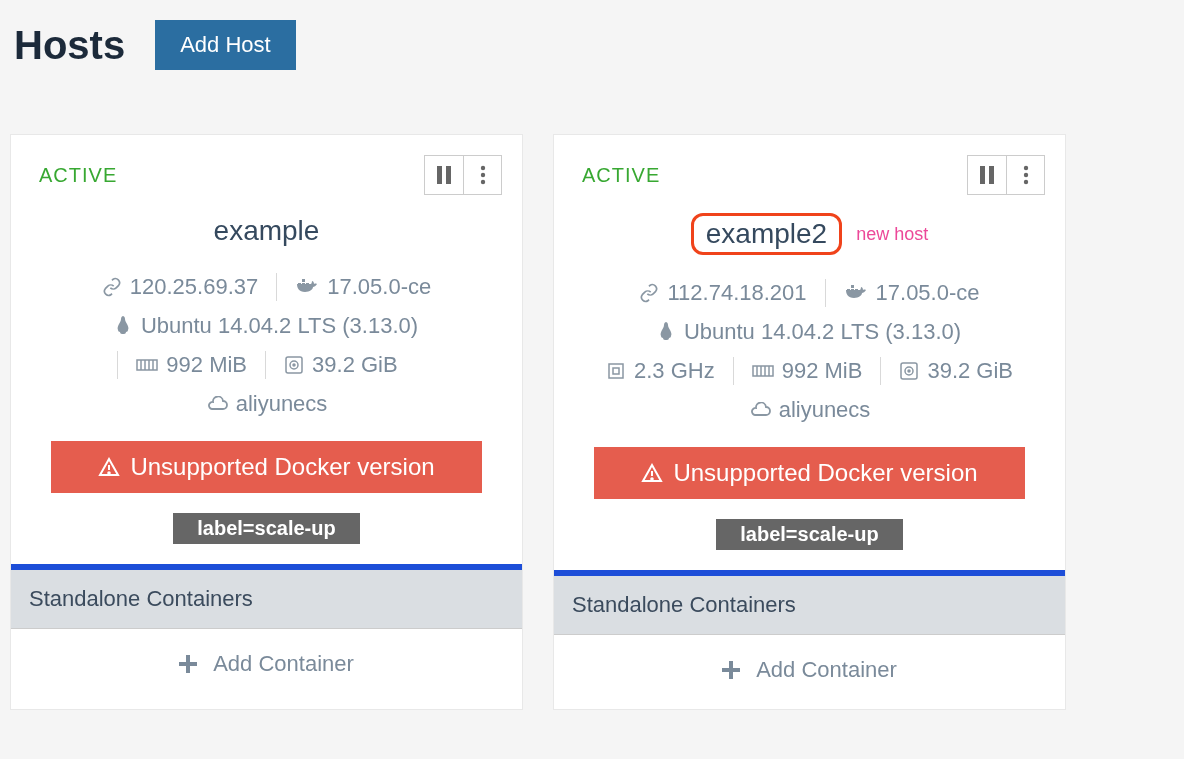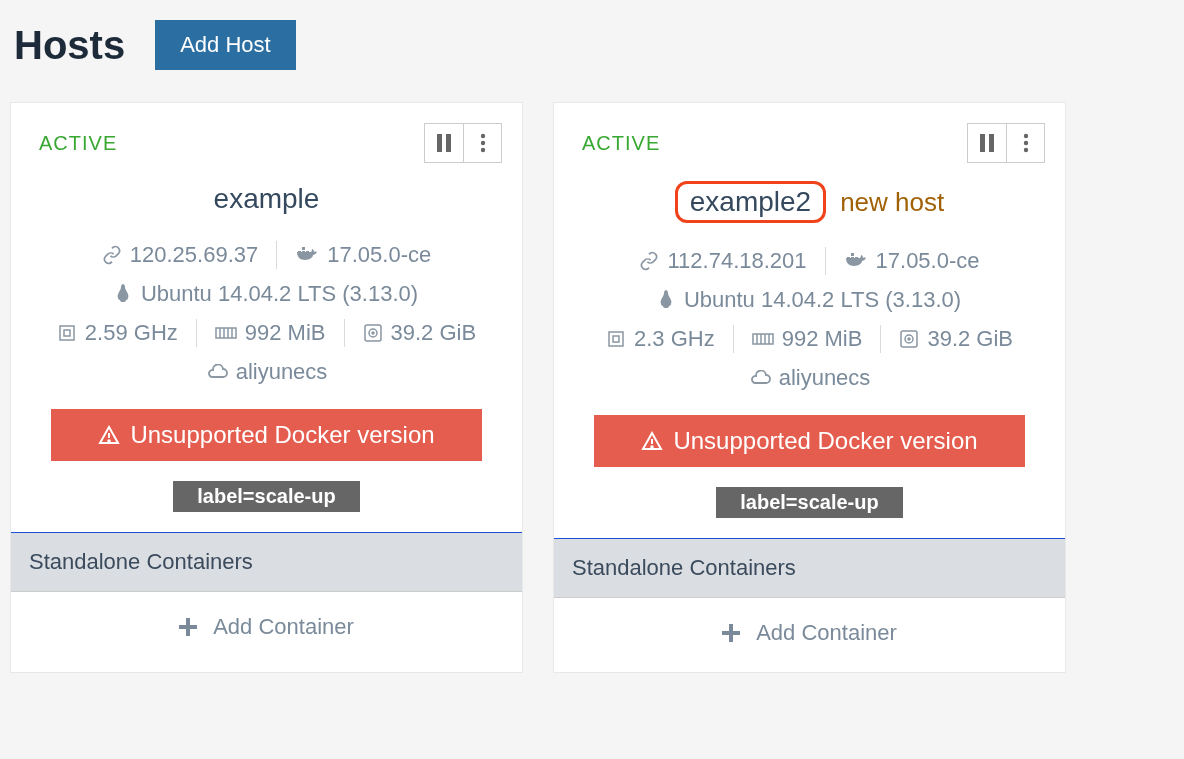--- a/index.html
+++ b/index.html
@@ -7,21 +7,21 @@
     font-family: "Helvetica Neue", Helvetica, Arial, sans-serif;
     background: #f5f5f5;
     color: #364659;
     padding: 20px 10px;
     width: 1184px;
   }
   .page-header {
     display: flex;
     align-items: center;
     gap: 30px;
-    margin-bottom: 32px;
+    margin-bottom: 64px;
     padding-left: 4px;
   }
   .page-title {
     font-size: 40px;
     font-weight: 700;
     color: #1c2a3a;
   }
   .btn-add-host {
     background: #2b6ea1;
     color: #fff;
@@ -75,22 +75,22 @@
   .host-name {
     font-size: 28px;
     color: #35495e;
     padding: 2px 12px;
   }
   .host-name.highlighted {
     border: 3px solid #f0431b;
     border-radius: 12px;
   }
   .annotation {
-    color: #a16207;
-    font-size: 26px;
+    color: #ec4899;
+    font-size: 18px;
   }
   .info-row {
     display: flex;
     align-items: center;
     justify-content: center;
     color: #7a8a9a;
     font-size: 22px;
     padding: 6px 0;
   }
   .info-cell {
@@ -119,21 +119,21 @@
     font-size:20px;
     font-weight:600;
     padding:4px 24px;
   }
   .label-chip-wrap { text-align:center; padding: 6px 0 20px 0; }
   .section-header {
     background:#dadee2;
     color:#3b4b5d;
     font-size:22px;
     padding:16px 18px;
-    border-top:1px solid #1d4ed8;
+    border-top:6px solid #1d4ed8;
     border-bottom:1px solid #ccc;
   }
   .add-container {
     display:flex;
     align-items:center;
     justify-content:center;
     gap:16px;
     color:#7a8a9a;
     font-size:22px;
     padding: 22px 0 26px 0;
@@ -209,29 +209,20 @@
         <span class="icon">
           <svg width="18" height="20" viewBox="0 0 18 20" fill="#8a97a3">
               <path d="M9 0c-2 0-3 1-3 3 0 2-1 3-2 5-1 2-2 4-1 6 0 1 1 2 2 2 0 2 2 2 3 2s3 0 3-2c1 0 2-1 2-2 1-2 0-4-1-6-1-2-2-3-2-5 0-2-1-3-3-3z"></path>
             </svg>
         </span>
         <span>Ubuntu 14.04.2 LTS (3.13.0)</span>
       </div>
     </div>
 
     <div class="info-row">
-      <div class="info-cell">
-        <span class="icon">
-          <svg width="20" height="20" viewBox="0 0 20 20" fill="none" stroke="#8a97a3" stroke-width="1.5">
-              <rect x="3" y="3" width="14" height="14"></rect>
-              <rect x="7" y="7" width="6" height="6"></rect>
-            </svg>
-        </span>
-        <span>2.59 GHz</span>
-      </div>
       <div class="vdiv"></div>
       <div class="info-cell">
         <span class="icon">
           <svg width="22" height="16" viewBox="0 0 22 16" fill="none" stroke="#8a97a3" stroke-width="1.5">
               <rect x="1" y="3" width="20" height="10"></rect>
               <line x1="5" y1="3" x2="5" y2="13"></line>
               <line x1="9" y1="3" x2="9" y2="13"></line>
               <line x1="13" y1="3" x2="13" y2="13"></line>
               <line x1="17" y1="3" x2="17" y2="13"></line>
             </svg>

